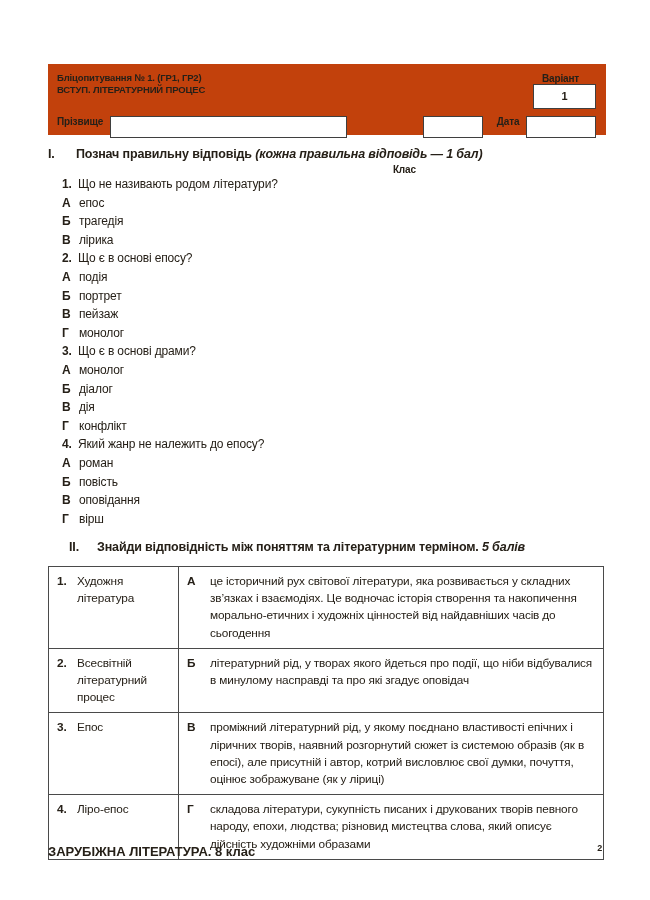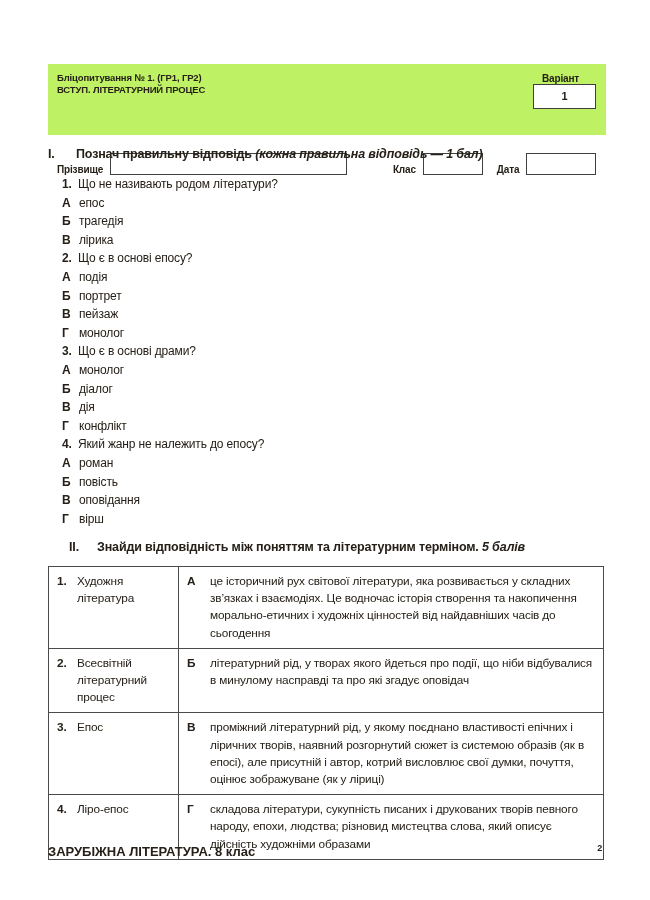--- a/index.html
+++ b/index.html
@@ -9,36 +9,36 @@
     background: #ffffff;
     font-family: "Liberation Sans", "DejaVu Sans", sans-serif;
     color: #262018;
     letter-spacing: -0.15px;
   }
   .page { position: relative; width: 650px; height: 900px; overflow: hidden; }
 
   
   .panel {
     position: absolute; left: 48px; top: 64px; width: 558px; height: 71px;
-    background: #bef264;
+    background: #c2410c;
     padding: 8px 10px 9px 9px;
   }
   .panel-row1 { display: flex; justify-content: space-between; align-items: flex-start; }
   .titles div { font-size: 9.5px; font-weight: bold; line-height: 11.5px; }
   .variant { display: flex; align-items: center; margin-top: 1px; flex-direction: column; }
   .lbl { font-size: 10px; font-weight: bold; white-space: nowrap; }
   .box {
     display: inline-block; background: #ffffff;
     border: 1.5px solid #3f3f3f;
   }
   .variant-box {
     width: 63px; height: 25px; margin-left: 8px;
     font-size: 11px; font-weight: bold; text-align: center; line-height: 22px;
   }
-  .panel-row2 { display: flex; align-items: flex-end; margin-top: 7px; }
+  .panel-row2 { display: flex; align-items: flex-start; margin-top: 7px; }
   .name-box  { width: 245px; height: 22px; margin-left: 7px; }
   .lbl-class { margin-left: 46px; margin-top: 48px; }
   .class-box { width: 62px; height: 22px; margin-left: 7px; }
   .lbl-date  { margin-left: 14px; }
   .date-box  { width: 72px; height: 22px; margin-left: 7px; }
 
   
   .sec-heading {
     position: absolute; left: 48px; width: 556px;
     font-size: 12.5px; font-weight: bold; line-height: 15px;

